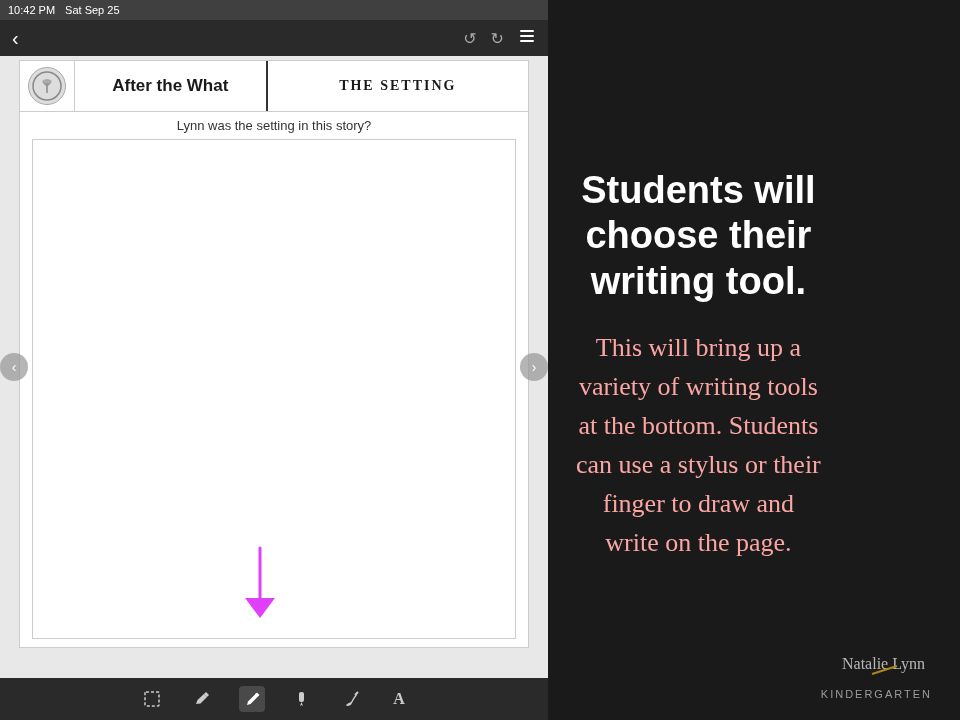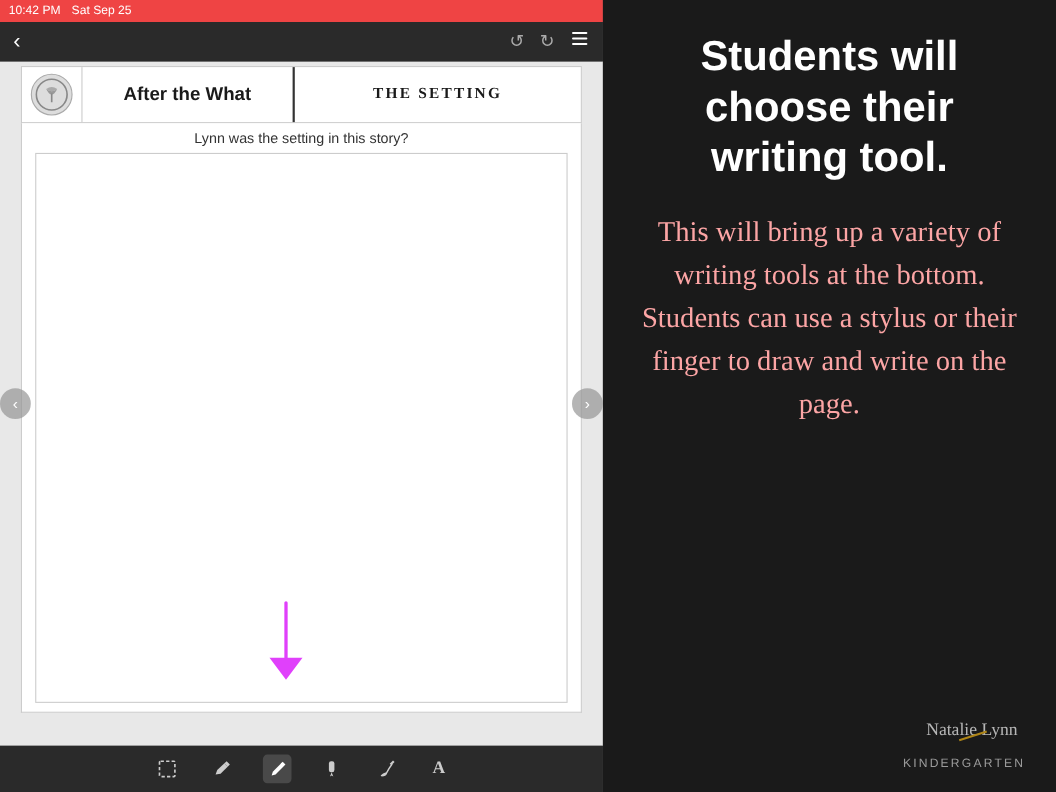--- a/index.html
+++ b/index.html
@@ -20,21 +20,21 @@
       position: relative;
       display: flex;
       flex-direction: column;
       align-items: center;
     }
 
     
     .status-bar {
       width: 100%;
       height: 20px;
-      background: #ef4444;
+      background: #404040;
       display: flex;
       align-items: center;
       justify-content: space-between;
       padding: 0 8px;
       color: white;
       font-size: 11px;
     }
 
     .status-left { display: flex; align-items: center; gap: 4px; }
     .status-right { display: flex; align-items: center; gap: 20px; flex-direction: column; }
@@ -212,21 +212,21 @@
     .tool-btn.active {
       background: rgba(255,255,255,0.15);
     }
 
     
     .right-panel {
       width: 412px;
       height: 720px;
       background: #1a1a1a;
       display: flex;
-      flex-direction: column;
+      flex-direction: row;
       align-items: center;
       justify-content: space-between;
       padding: 30px 28px 20px 28px;
     }
 
     .right-content {
       display: flex;
       flex-direction: column;
       align-items: center;
       flex: 1;

